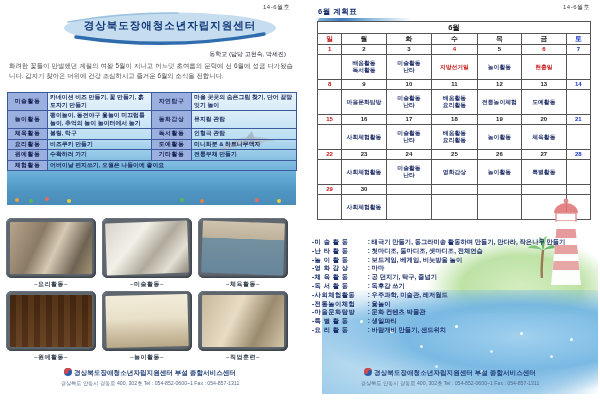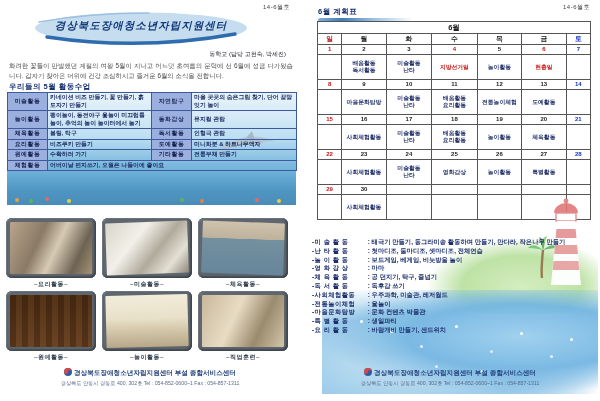--- a/index.html
+++ b/index.html
@@ -3,21 +3,21 @@
 <meta charset="utf-8">
 <style>
   html,body{margin:0;padding:0;}
   body{width:600px;height:401px;background:#ffffff;font-family:"Liberation Sans",sans-serif;position:relative;overflow:hidden;}
   .page{position:absolute;top:0;width:300px;height:401px;}
   #pageL{left:0;}
   #pageR{left:300px;}
   .issue{position:absolute;top:3px;right:10px;font-size:6px;color:#444;letter-spacing:.5px;}
 
   
-  .title-wrap{position:absolute;top:10px;left:29px;width:224px;height:40px;font-style:italic;}
+  .title-wrap{position:absolute;top:10px;left:58px;width:224px;height:40px;}
   .title-wrap svg{position:absolute;left:0;top:0;}
   .title-text{position:absolute;left:0;top:9px;width:224px;text-align:center;font-size:10.5px;font-weight:bold;color:#123a7a;letter-spacing:1px;}
   .subtitle{position:absolute;top:50px;right:14px;font-size:6px;color:#223;}
   .intro{position:absolute;top:61px;left:9px;width:284px;font-size:6.4px;line-height:9.5px;color:#454545;text-align:justify;margin:0;}
   .sec-head{position:absolute;font-size:7.5px;font-weight:bold;color:#16306e;letter-spacing:.5px;}
   .sec-head::after{content:"";display:block;height:3px;margin-top:1px;border-radius:2px;background:linear-gradient(90deg,#7fb0da,#3e7cba 25%,#9cc4e4 60%,rgba(156,196,228,0));transform:skewX(-25deg);}
   #sec-may{top:82px;left:9px;width:125px;}
   #sec-photos{top:208px;left:9px;width:105px;}
 
   .tablewrap{position:absolute;top:92px;left:7px;width:289px;height:113px;}
@@ -85,21 +85,20 @@
       <ellipse cx="112" cy="18" rx="106" ry="15.5" fill="#c6ddf0"></ellipse>
       <path d="M 18 27 Q 112 41 206 24" stroke="#2f6cae" stroke-width="3.4" fill="none" stroke-linecap="round"></path>
       <path d="M 10 12 Q 60 3 120 3" stroke="#9cc0e0" stroke-width="1.6" fill="none" stroke-linecap="round"></path>
     </svg>
     <div class="title-text">경상북도장애청소년자립지원센터</div>
   </div>
 
   <div class="subtitle">동학교 (담당 고현숙, 박세진)</div>
   <p class="intro">화려한 꽃들이 만발했던 계절의 여왕 5월이 지나고 어느덧 초여름의 문턱에 선 6월에 성큼 다가왔습니다. 갑자기 찾아온 더위에 건강 조심하시고 즐거운 6월의 소식을 전합니다.</p>
 
-  <div class="sec-head" id="sec-may">우리들의 5월 활동수업</div>
 
   <div class="tablewrap">
     <div class="ocean"></div>
     <div class="coral"></div>
     <svg class="dolphin" width="72" height="30" viewBox="0 0 72 30">
       <path d="M4 24 C 16 6, 46 2, 64 12 C 56 10, 50 12, 46 16 C 34 12, 14 18, 4 24 Z" fill="#b3c2ce"></path>
       <path d="M34 8 L 40 1 L 43 10 Z" fill="#a3b2c0"></path>
     </svg>
     <table class="act-table" id="actTable">
       <colgroup>

